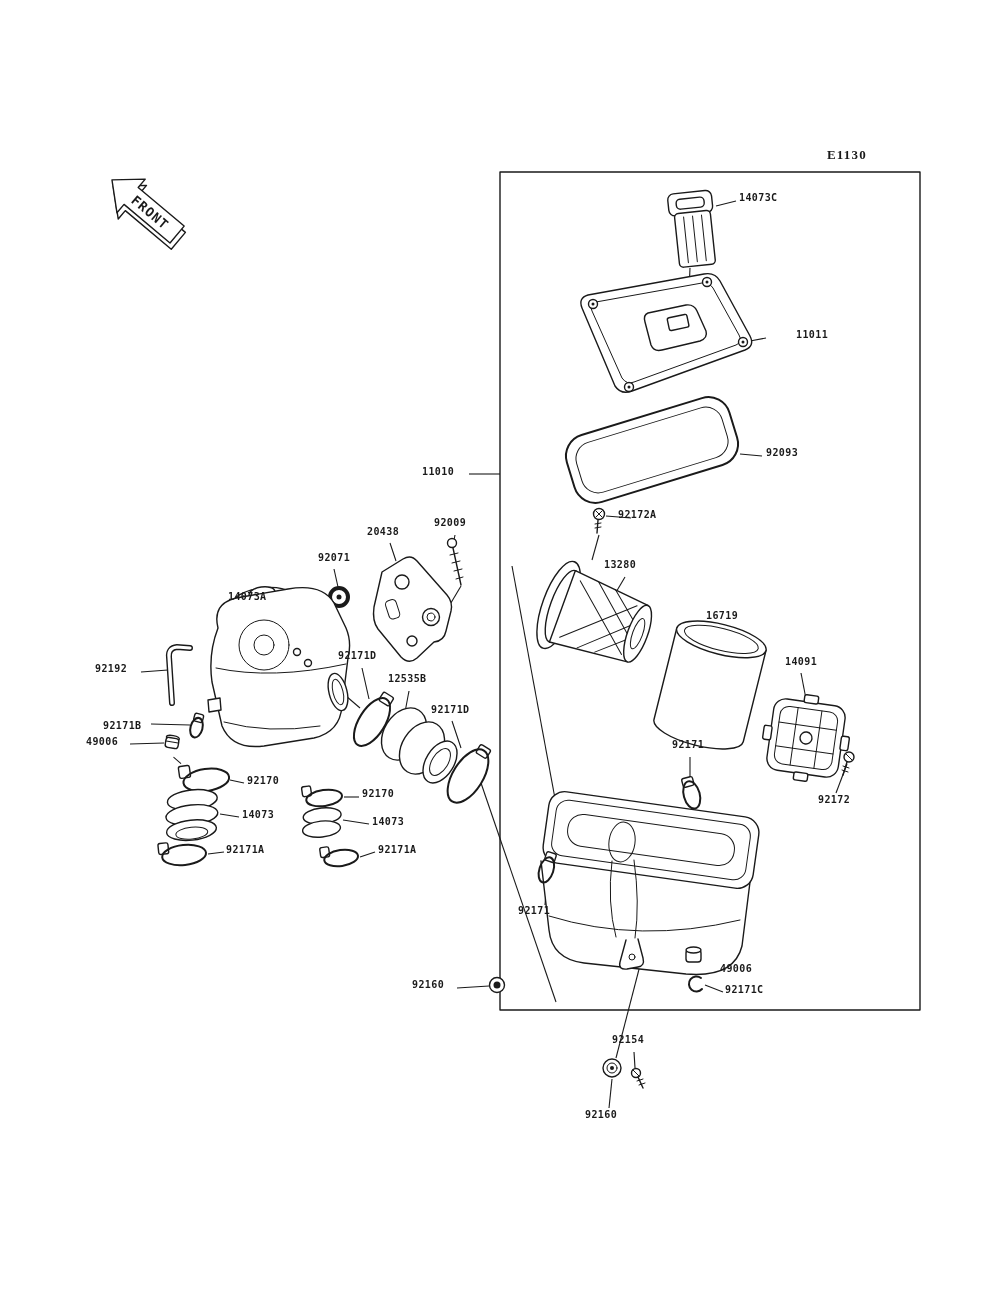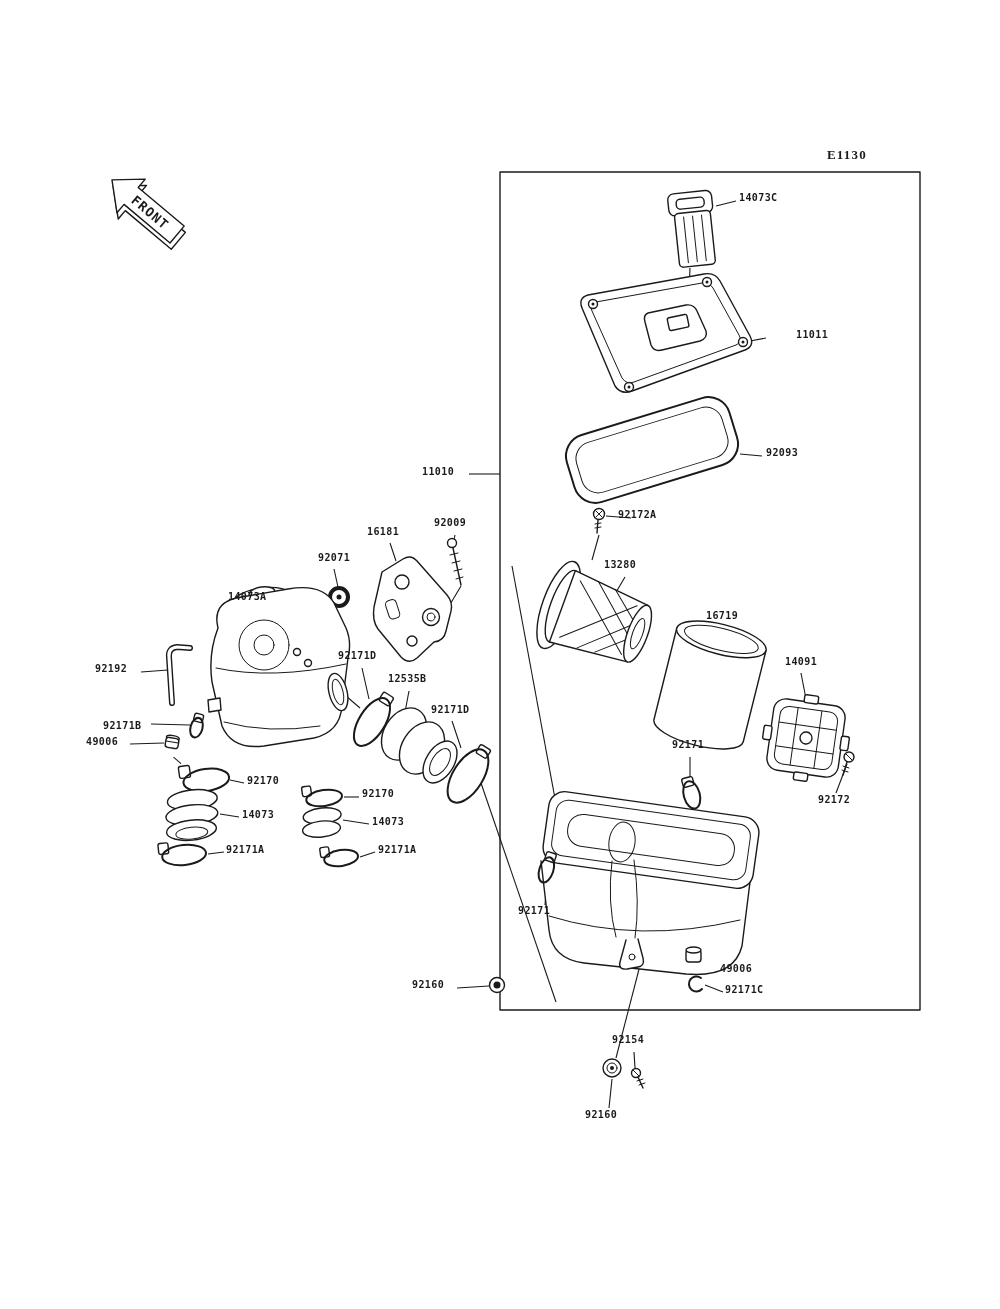--- a/index.html
+++ b/index.html
@@ -322,21 +322,21 @@
     <span class="lbl" style="left:739px;top:193px">14073C</span>
     <span class="lbl" style="left:796px;top:330px">11011</span>
     <span class="lbl" style="left:766px;top:448px">92093</span>
     <span class="lbl" style="left:422px;top:467px">11010</span>
     <span class="lbl" style="left:618px;top:510px">92172A</span>
     <span class="lbl" style="left:604px;top:560px">13280</span>
     <span class="lbl" style="left:706px;top:611px">16719</span>
     <span class="lbl" style="left:785px;top:657px">14091</span>
     <span class="lbl" style="left:672px;top:740px">92171</span>
     <span class="lbl" style="left:818px;top:795px">92172</span>
-    <span class="lbl" style="left:367px;top:527px">16181</span>
+    <span class="lbl" style="left:367px;top:527px">20438</span>
     <span class="lbl" style="left:434px;top:518px">92009</span>
     <span class="lbl" style="left:318px;top:553px">92071</span>
     <span class="lbl" style="left:228px;top:592px">14073A</span>
     <span class="lbl" style="left:95px;top:664px">92192</span>
     <span class="lbl" style="left:338px;top:651px">92171D</span>
     <span class="lbl" style="left:388px;top:674px">12535B</span>
     <span class="lbl" style="left:431px;top:705px">92171D</span>
     <span class="lbl" style="left:103px;top:721px">92171B</span>
     <span class="lbl" style="left:86px;top:737px">49006</span>
     <span class="lbl" style="left:247px;top:776px">92170</span>

